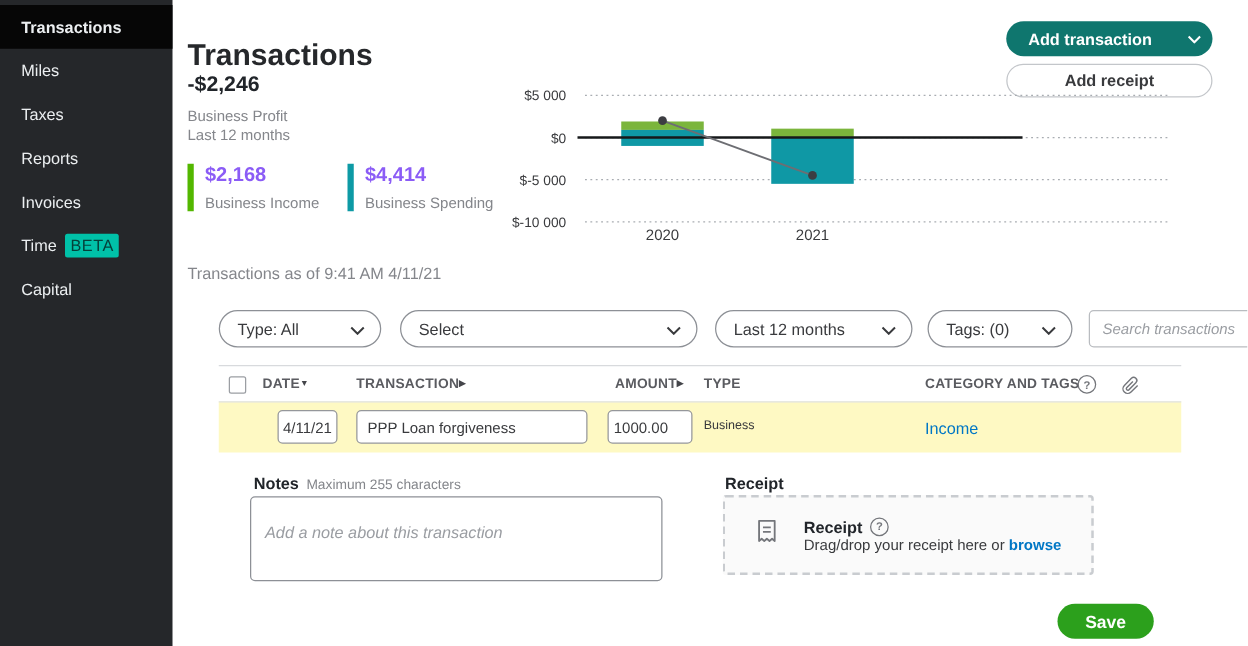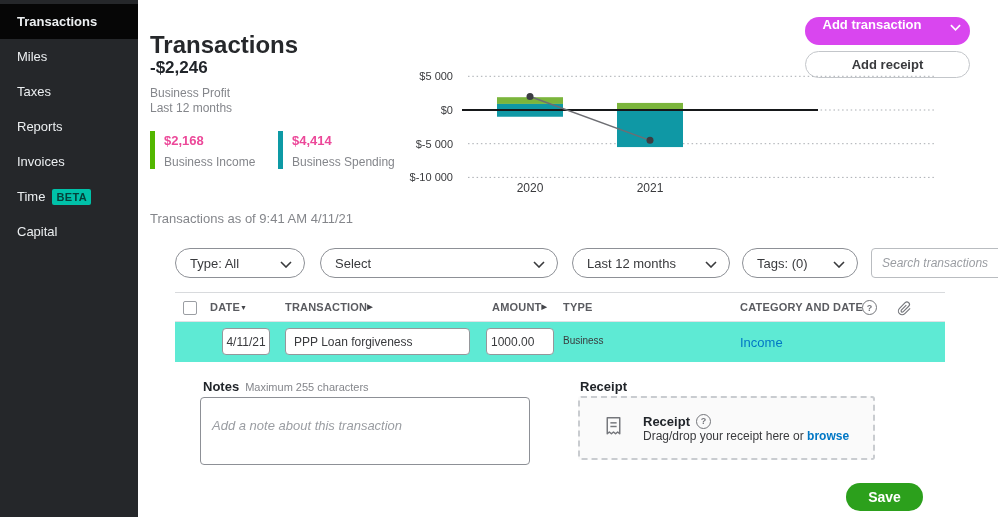--- a/index.html
+++ b/index.html
@@ -3,38 +3,38 @@
 <meta charset="utf-8">
 <style>
   html,body{margin:0;padding:0;background:#fff;}
   body{font-family:"Liberation Sans",sans-serif;color:#393a3d;}
   .page{position:relative;width:998px;height:517px;background:#fff;overflow:hidden;}
 
   
   .sidebar{position:absolute;left:0;top:0;width:138px;height:517px;background:#25272a;padding-top:4px;box-sizing:border-box;}
   .nav-item{height:35px;display:flex;align-items:center;gap:7px;padding-left:17px;color:#eceff1;font-size:13px;cursor:pointer;}
   .nav-item.active{background:#060606;font-weight:700;}
-  .beta-badge{background:#00c1a8;color:#04413a;font-size:11px;font-weight:700;padding:2px 4px;border-radius:2px;letter-spacing:.4px;}
+  .beta-badge{background:#00c1a8;color:#04413a;font-size:13px;font-weight:400;padding:2px 4px;border-radius:2px;letter-spacing:.4px;}
 
   
   .page-title{position:absolute;left:150px;top:15px;font-size:24px;font-weight:700;color:#26282b;}
-  .btn-split{position:absolute;left:805px;top:17px;width:165px;height:28px;background:#d946ef;border-radius:14px;display:flex;align-items:flex-start;color:#fff;overflow:hidden;}
+  .btn-split{position:absolute;left:805px;top:17px;width:165px;height:28px;background:#0f766e;border-radius:14px;display:flex;align-items:center;color:#fff;overflow:hidden;}
   .btn-split .label{flex:1;display:flex;align-items:center;justify-content:center;font-size:13px;font-weight:700;cursor:pointer;}
   .btn-split .divider{width:1px;background:rgba(255,255,255,.55);}
   .btn-split .chev{width:30px;display:flex;align-items:center;justify-content:center;cursor:pointer;}
   .btn-outline{position:absolute;left:805px;top:51px;width:165px;height:27px;background:#fff;border:1px solid #c3c6ca;border-radius:14px;display:flex;align-items:center;justify-content:center;font-size:13px;font-weight:700;color:#393a3d;cursor:pointer;box-sizing:border-box;}
 
   
   .profit-value{position:absolute;left:150px;top:58px;font-size:17px;font-weight:700;color:#21252a;}
   .profit-label{position:absolute;left:150px;top:86px;font-size:12px;color:#84868b;}
   .profit-sublabel{position:absolute;left:150px;top:101px;font-size:12px;color:#84868b;}
   .stat-tile{position:absolute;top:131px;padding-left:9px;height:38px;border-left:5px solid #000;}
   .stat-income{left:150px;border-left-color:#53b700;}
   .stat-spending{left:278px;border-left-color:#0d9aa5;}
-  .stat-value{font-size:13px;font-weight:700;color:#ec4899;line-height:20px;}
+  .stat-value{font-size:16px;font-weight:700;color:#8b5cf6;line-height:20px;}
   .stat-label{font-size:12px;color:#84868b;margin-top:4px;}
   .status-line{position:absolute;left:150px;top:211px;font-size:13px;color:#84868b;}
 
   
   #profit-chart{position:absolute;left:385px;top:62px;}
   .chart-ylabel{font-size:11px;fill:#393a3d;}
   .chart-xlabel{font-size:12px;fill:#393a3d;}
 
   
   .pill{position:absolute;top:248px;height:30px;border:1px solid #8d9096;border-radius:15px;background:#fff;display:flex;align-items:center;justify-content:space-between;padding:0 12px 0 14px;font-size:13px;color:#393a3d;cursor:pointer;box-sizing:border-box;}
@@ -47,21 +47,21 @@
 
   
   .table-header{position:absolute;left:175px;top:292px;width:770px;height:29px;border-top:1px solid #d8dadd;font-size:11px;font-weight:700;color:#5a5b60;}
   .th{position:absolute;top:8px;display:flex;align-items:center;letter-spacing:.2px;}
   .checkbox{position:absolute;left:8px;top:8px;width:14px;height:14px;border:1px solid #9b9ea3;border-radius:2px;background:#fff;cursor:pointer;box-sizing:border-box;}
   .sort-caret{font-size:7px;color:#44454a;}
   .help-circle{width:15px;height:15px;border:1.4px solid #74767b;border-radius:50%;display:flex;align-items:center;justify-content:center;font-size:9px;font-weight:700;color:#74767b;box-sizing:border-box;cursor:pointer;}
   .th-help{position:absolute;left:687px;top:7px;}
   .th-clip{position:absolute;left:722px;top:7px;}
 
-  .edit-row{position:absolute;left:175px;top:321px;width:770px;height:40px;background:#5eead4;border-top:1px solid #e0e2e6;}
+  .edit-row{position:absolute;left:175px;top:321px;width:770px;height:40px;background:#fef9c3;border-top:1px solid #e0e2e6;}
   .cell-input{position:absolute;top:6px;height:27px;border:1px solid #95979b;border-radius:4px;background:#fff;font-size:12px;color:#393a3d;font-family:inherit;padding:0 8px;box-sizing:border-box;}
   .in-date{left:47px;width:48px;padding:0;text-align:center;}
   .in-txn{left:110px;width:185px;}
   .in-amount{left:311px;width:68px;padding:0 4px;text-align:left;}
   .cell-type{position:absolute;left:388px;top:13px;font-size:10px;color:#393a3d;}
   .cell-category{position:absolute;left:565px;top:13px;font-size:13px;color:#0077c5;cursor:pointer;}
 
   
   .notes-label{position:absolute;left:203px;top:379px;font-size:13px;font-weight:700;color:#21252a;}
   .notes-hint{font-weight:400;font-size:11px;color:#84868b;margin-left:6px;}
@@ -191,21 +191,21 @@
       <span class="sort-caret">▶</span>
     </div>
     <div class="th" style="left:317px;">
       <span>AMOUNT</span>
       <span class="sort-caret">▶</span>
     </div>
     <div class="th" style="left:388px;">
       <span>TYPE</span>
     </div>
     <div class="th" style="left:565px;">
-      <span>CATEGORY AND DATE</span>
+      <span>CATEGORY AND TAGS</span>
     </div>
     <div class="help-circle th-help">?</div>
     <span class="th-clip">
       <svg width="15" height="16" viewBox="0 0 24 24" fill="none" stroke="#74767b" stroke-width="1.8">
           <path d="M21 12.5l-8.5 8.5a6 6 0 0 1-8.5-8.5l9-9a4 4 0 0 1 5.7 5.7l-9 9a2 2 0 0 1-2.8-2.8l8-8"></path>
         </svg>
     </span>
   </div>
 
   <div class="edit-row">

